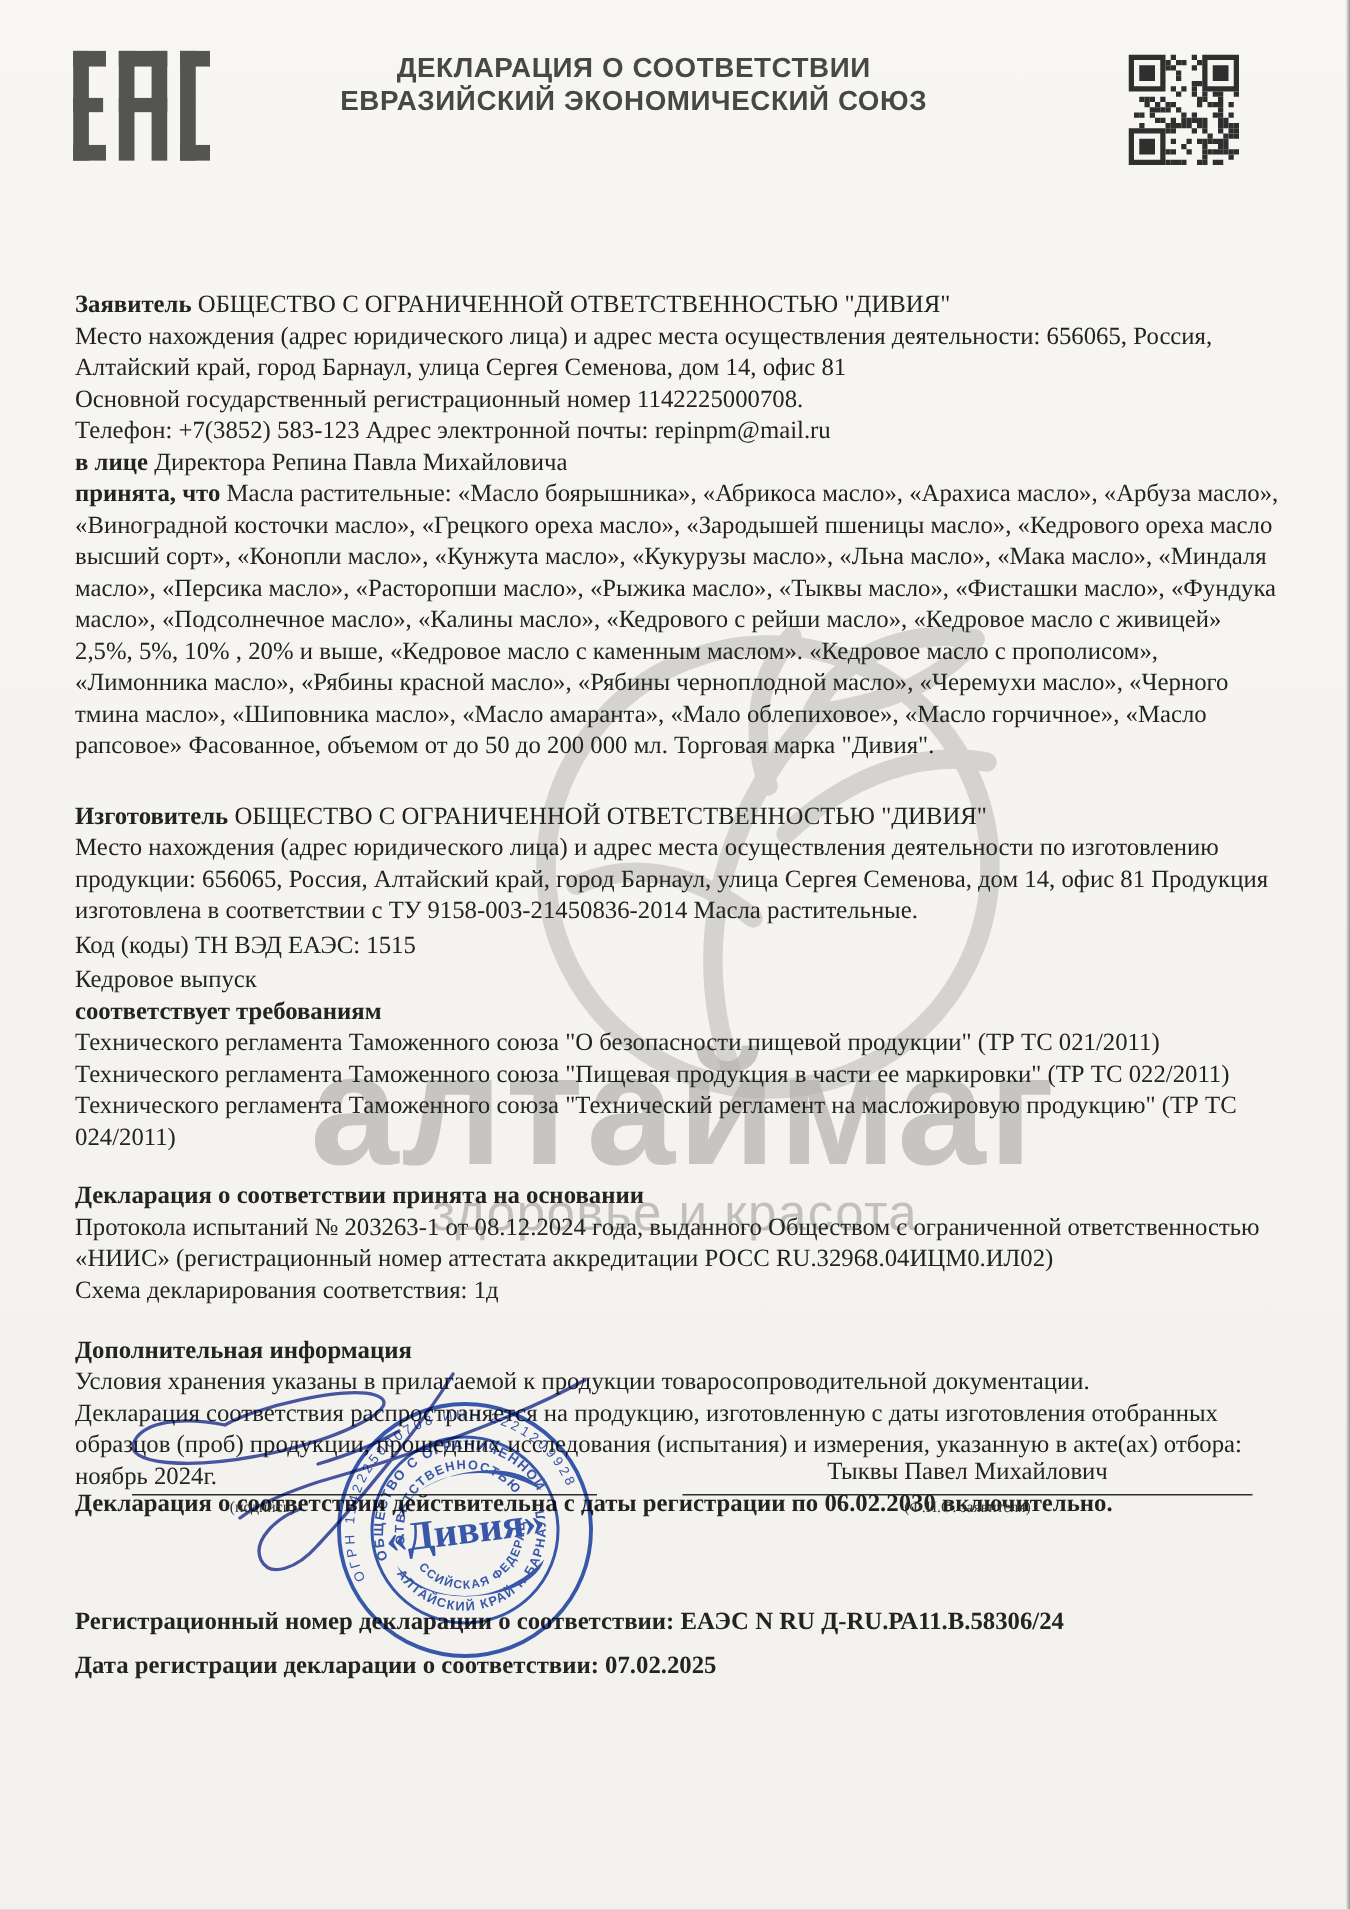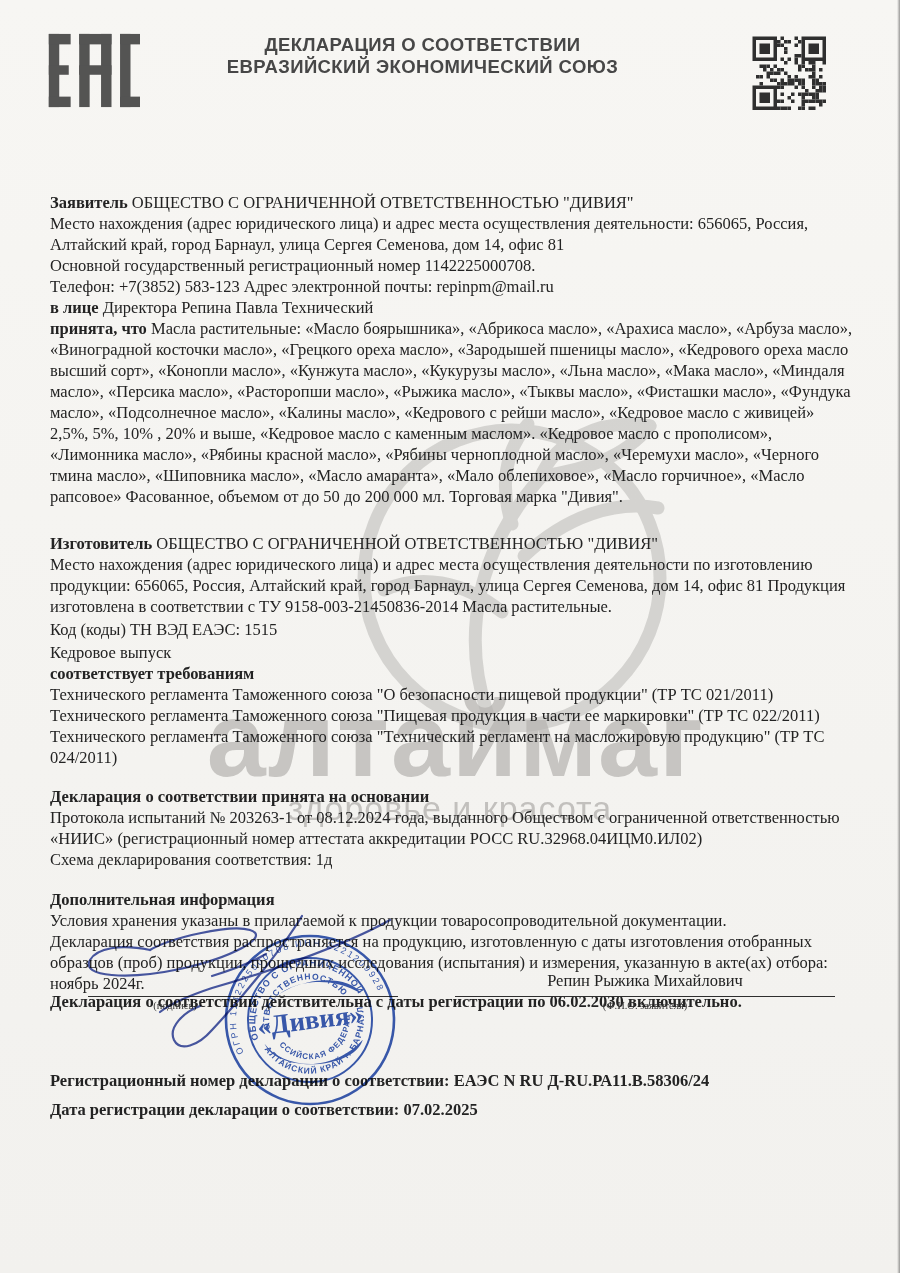--- a/index.html
+++ b/index.html
@@ -193,21 +193,21 @@
       <rect x="9.5" y="58.5" width="10.5" height="10.5" fill="#2f2f2f"></rect>
     </svg>
 
   <div class="content">
 
     <div class="sec" style="top:148px">
       <div><span class="b">Заявитель</span> <span>ОБЩЕСТВО С ОГРАНИЧЕННОЙ ОТВЕТСТВЕННОСТЬЮ "ДИВИЯ"</span></div>
       <div>Место нахождения (адрес юридического лица) и адрес места осуществления деятельности: 656065, Россия, Алтайский край, город Барнаул, улица Сергея Семенова, дом 14, офис 81</div>
       <div>Основной государственный регистрационный номер 1142225000708.</div>
       <div>Телефон: +7(3852) 583-123 Адрес электронной почты: repinpm@mail.ru</div>
-      <div><span class="b">в лице</span> <span>Директора Репина Павла Технический</span></div>
+      <div><span class="b">в лице</span> <span>Директора Репина Павла Михайловича</span></div>
     </div>
 
     <div class="sec" style="top:274px">
       <span class="b">принята, что</span>
       <span>Масла растительные: «Масло боярышника», «Абрикоса масло», «Арахиса масло», «Арбуза масло», «Виноградной косточки масло», «Грецкого ореха масло», «Зародышей пшеницы масло», «Кедрового ореха масло высший сорт», «Конопли масло», «Кунжута масло», «Кукурузы масло», «Льна масло», «Мака масло», «Миндаля масло», «Персика масло», «Расторопши масло», «Рыжика масло», «Тыквы масло», «Фисташки масло», «Фундука масло», «Подсолнечное масло», «Калины масло», «Кедрового с рейши масло», «Кедровое масло с живицей» 2,5%, 5%, 10% , 20% и выше, «Кедровое масло с каменным маслом». «Кедровое масло с прополисом», «Лимонника масло», «Рябины красной масло», «Рябины черноплодной масло», «Черемухи масло», «Черного тмина масло», «Шиповника масло», «Масло амаранта», «Мало облепиховое», «Масло горчичное», «Масло рапсовое» Фасованное, объемом от до 50 до 200 000 мл. Торговая марка "Дивия".</span>
     </div>
 
     <div class="sec" style="top:489px">
       <div><span class="b">Изготовитель</span> <span>ОБЩЕСТВО С ОГРАНИЧЕННОЙ ОТВЕТСТВЕННОСТЬЮ "ДИВИЯ"</span></div>
       <div>Место нахождения (адрес юридического лица) и адрес места осуществления деятельности по изготовлению продукции: 656065, Россия, Алтайский край, город Барнаул, улица Сергея Семенова, дом 14, офис 81   Продукция изготовлена в соответствии с ТУ 9158-003-21450836-2014 Масла растительные.</div>
@@ -230,21 +230,21 @@
 
     <div class="sec" style="top:845px">
       <div class="b">Дополнительная информация</div>
       <div>Условия хранения указаны в прилагаемой к продукции товаросопроводительной документации.</div>
       <div>Декларация соответствия распространяется на продукцию, изготовленную с даты изготовления отобранных образцов (проб) продукции, прошедших исследования (испытания) и измерения, указанную в акте(ах) отбора: ноябрь 2024г.</div>
     </div>
 
     <div class="sec b" style="top:947px">Декларация о соответствии действительна с даты регистрации по 06.02.2030 включительно.</div>
   </div>
 
-  <div class="fio" style="left:455px;top:971px;width:380px">Репин Рыжика Михайлович</div>
+  <div class="fio" style="left:455px;top:971px;width:380px">Тыквы Павел Михайлович</div>
   <div class="sigline" style="left:88px;top:996px;width:310px"></div>
   <div class="sigline" style="left:455px;top:996px;width:380px"></div>
   <div class="cap" style="left:105px;top:1000px;width:140px">(подпись)</div>
   <div class="cap" style="left:455px;top:1000px;width:380px">(Ф.И.О. заявителя)</div>
 
   <div class="content">
     <div class="sec b" style="top:1026px">Регистрационный номер декларации о соответствии: ЕАЭС N RU Д-RU.РА11.В.58306/24</div>
     <div class="sec b" style="top:1055px">Дата регистрации декларации о соответствии: 07.02.2025</div>
   </div>
 

